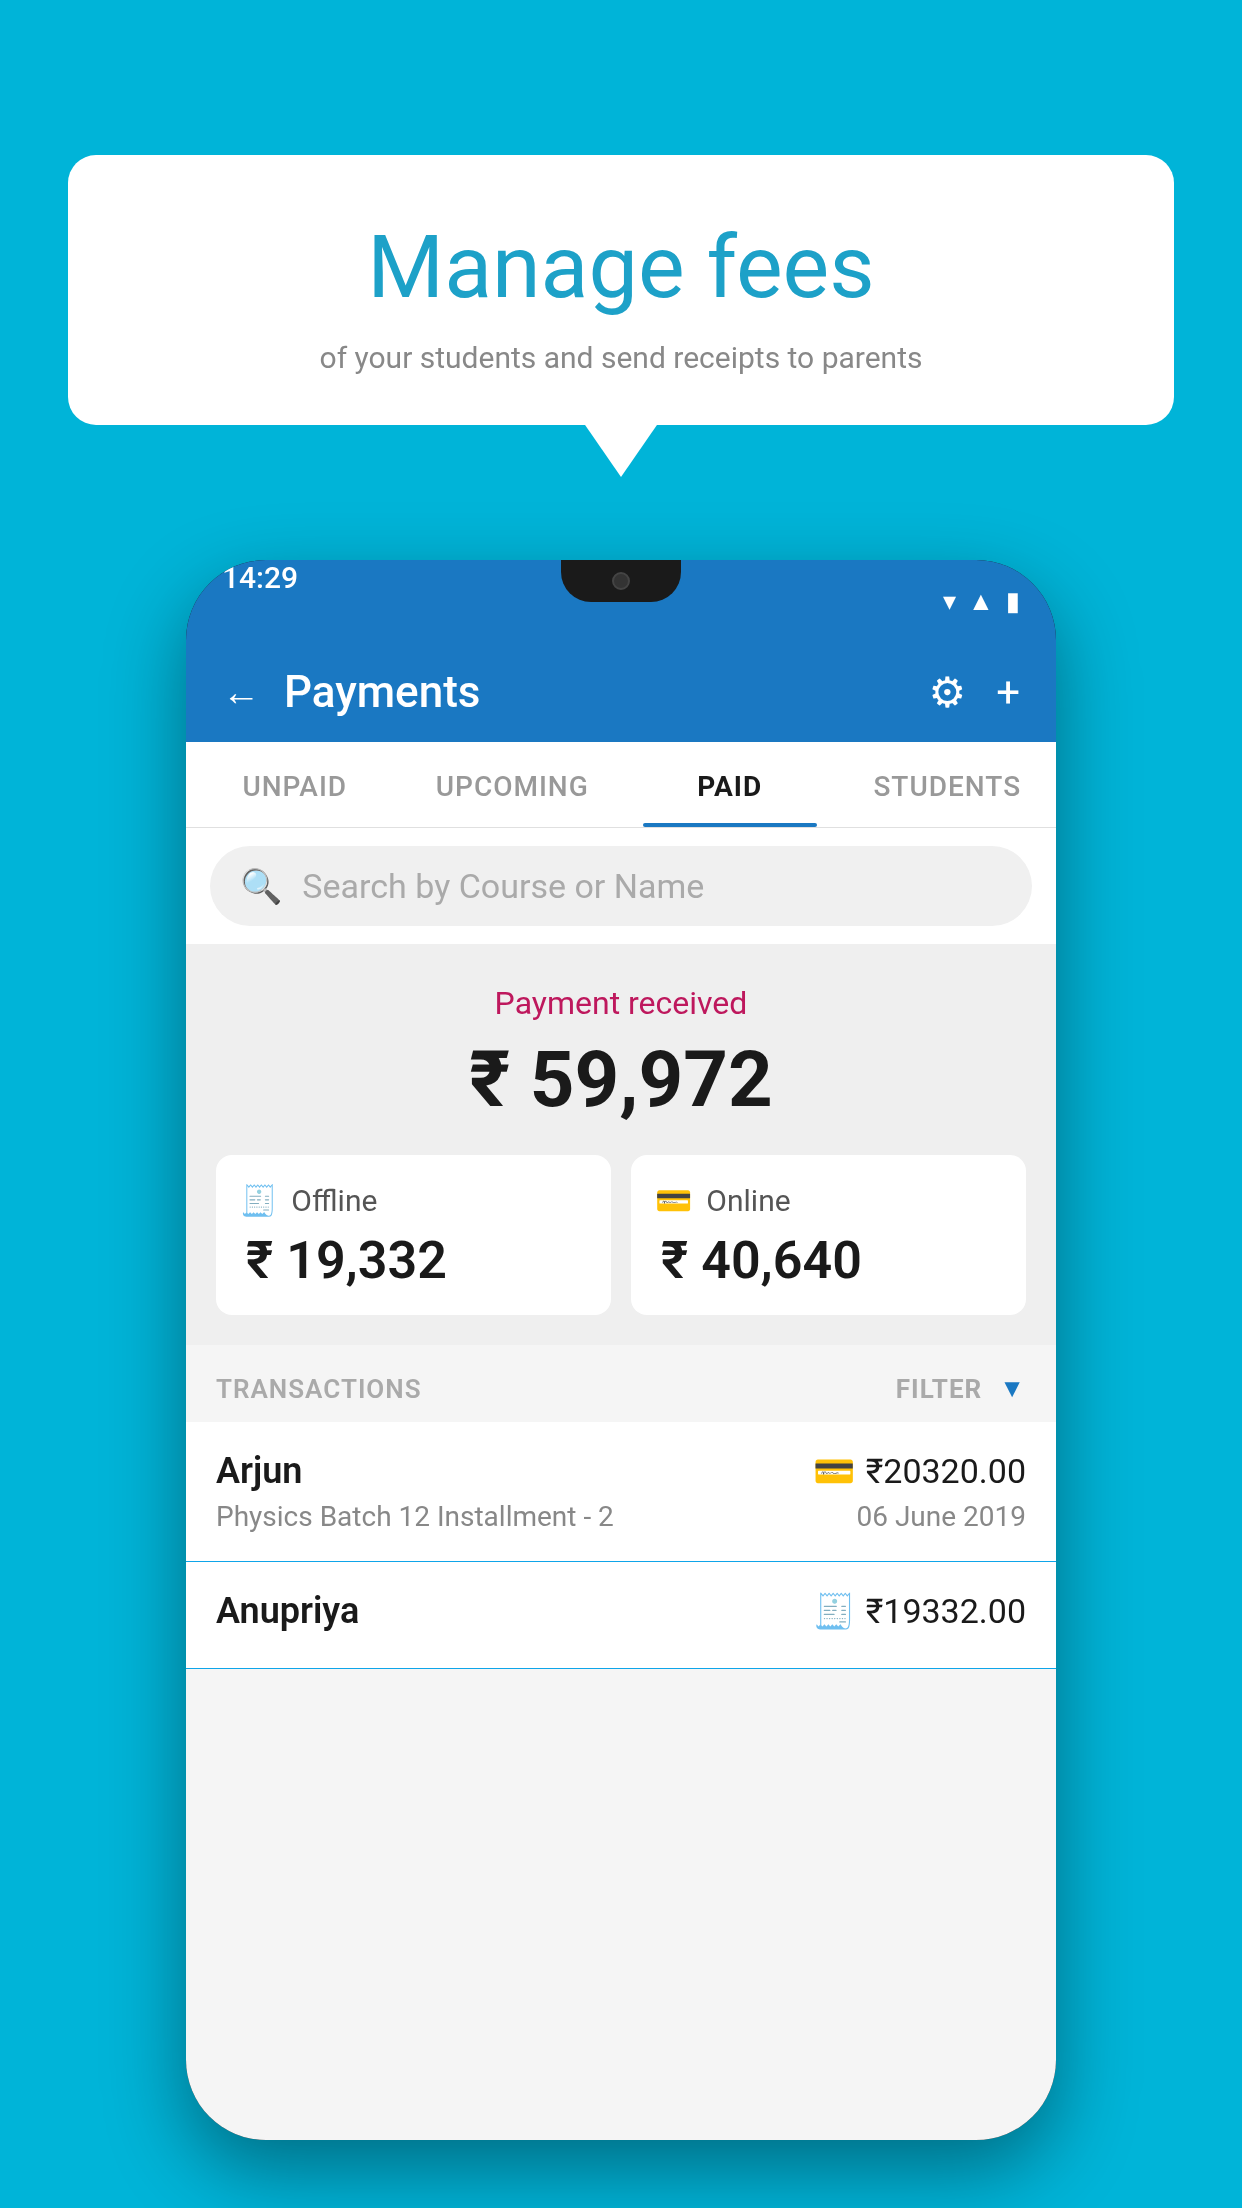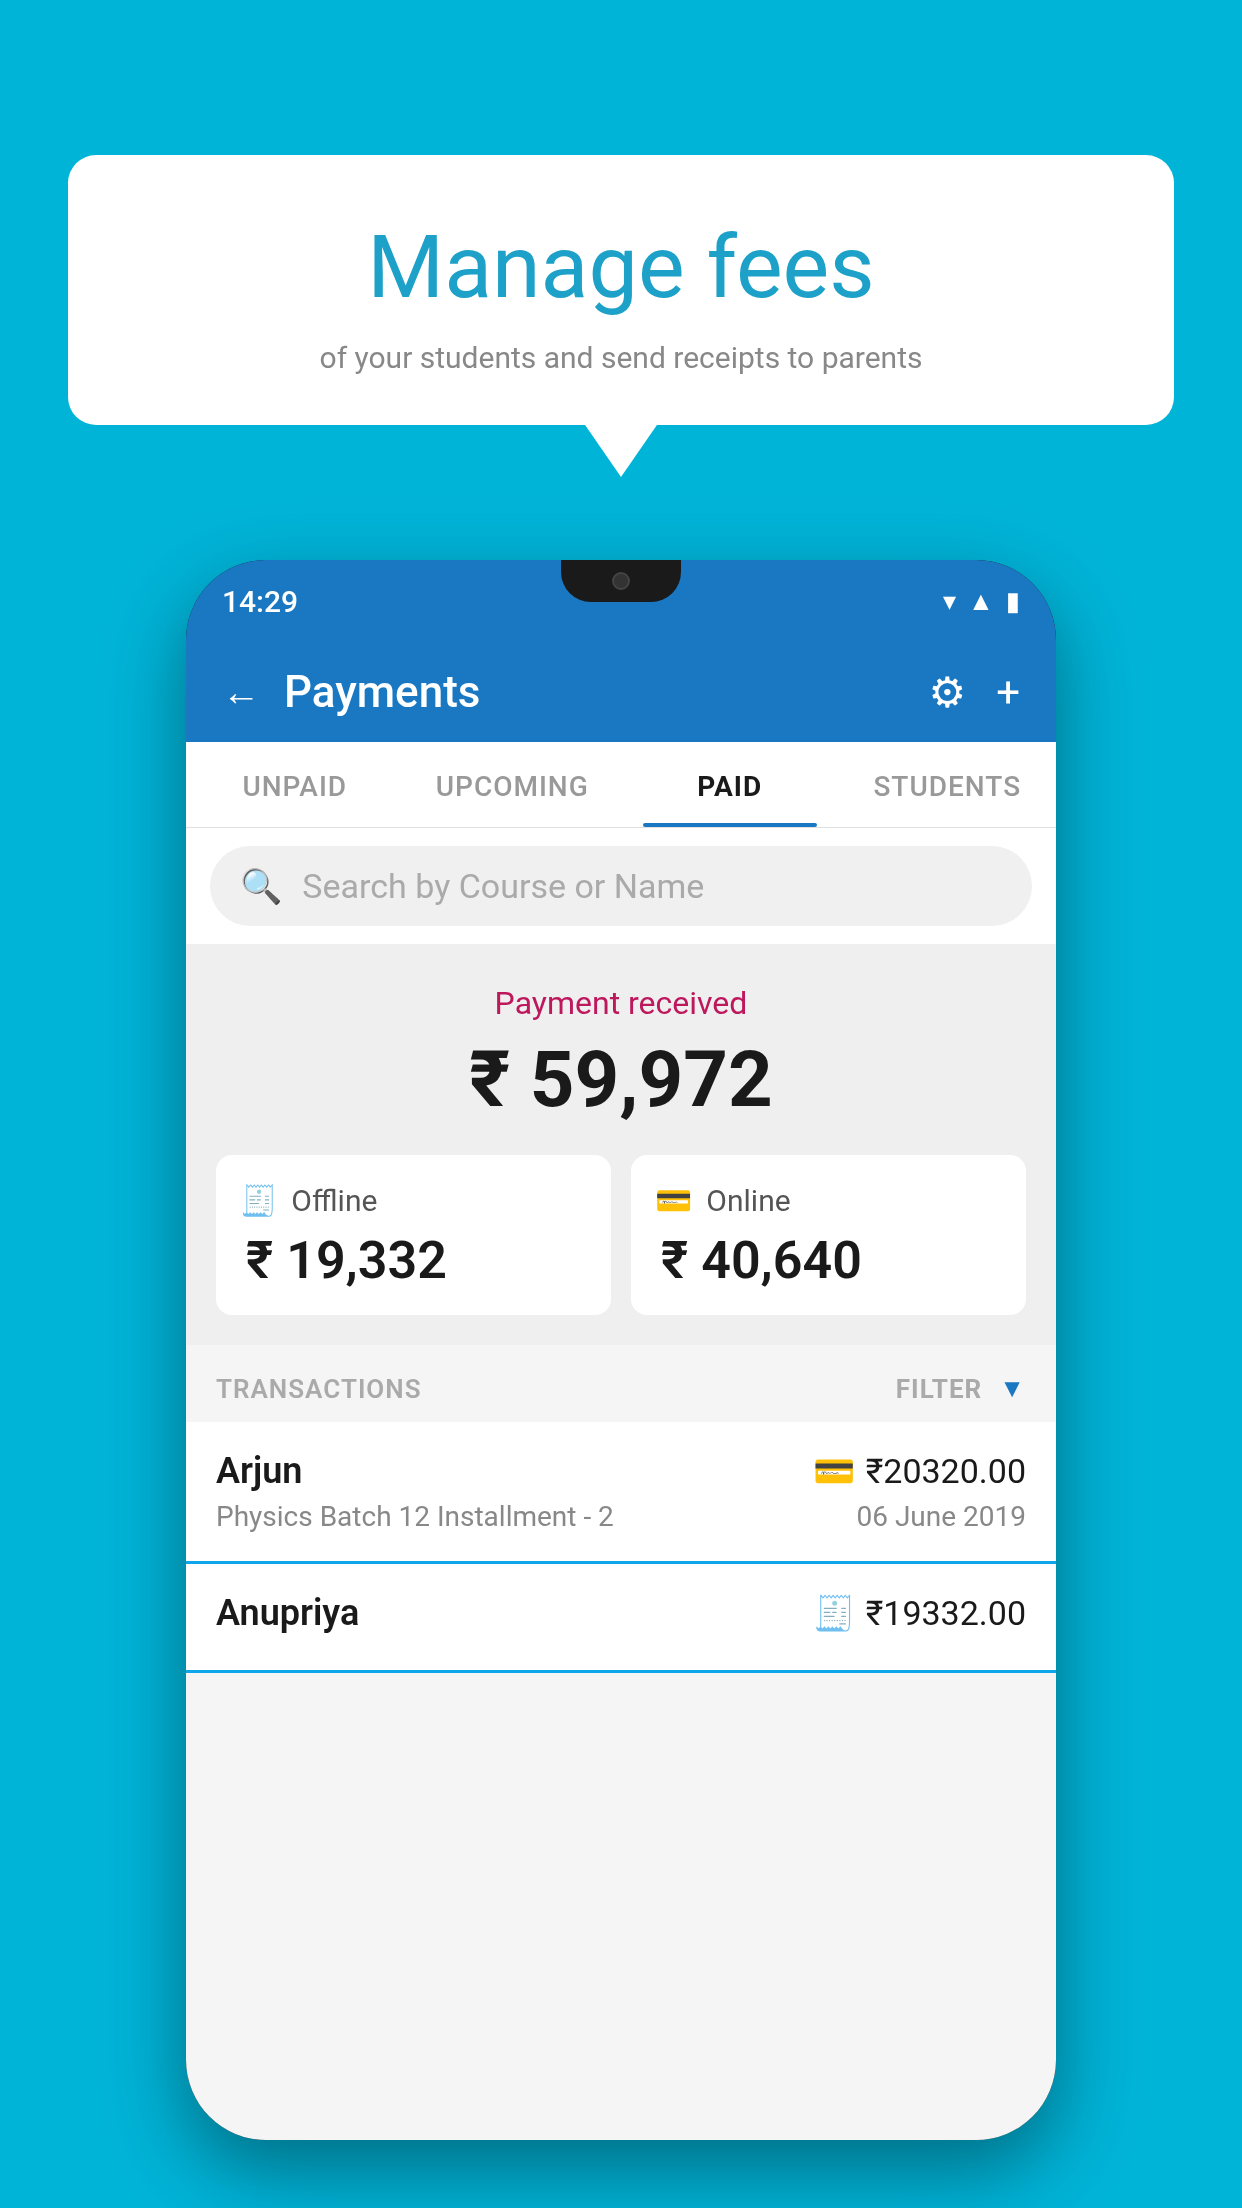--- a/index.html
+++ b/index.html
@@ -66,21 +66,20 @@
       overflow: hidden;
       z-index: 20;
     }
 
     
     .notch-bar {
       background: #1a78c2;
       height: 82px;
       position: relative;
       display: flex;
-      align-items: center;
       justify-content: space-between;
       padding: 0 36px;
       border-radius: 70px 70px 0 0;
     }
 
     .status-time {
       color: white;
       font-size: 30px;
       font-weight: 500;
     }
@@ -312,21 +311,21 @@
 
     .filter-icon {
       color: #1a78c2;
       font-size: 26px;
     }
 
     
     .transaction-row {
       background: white;
       padding: 28px 30px;
-      border-bottom: 3px solid #0ea5e9;
+      border-bottom: 1px solid #0ea5e9;
     }
 
     .transaction-top {
       display: flex;
       justify-content: space-between;
       align-items: center;
       margin-bottom: 8px;
     }
 
     .transaction-name {

